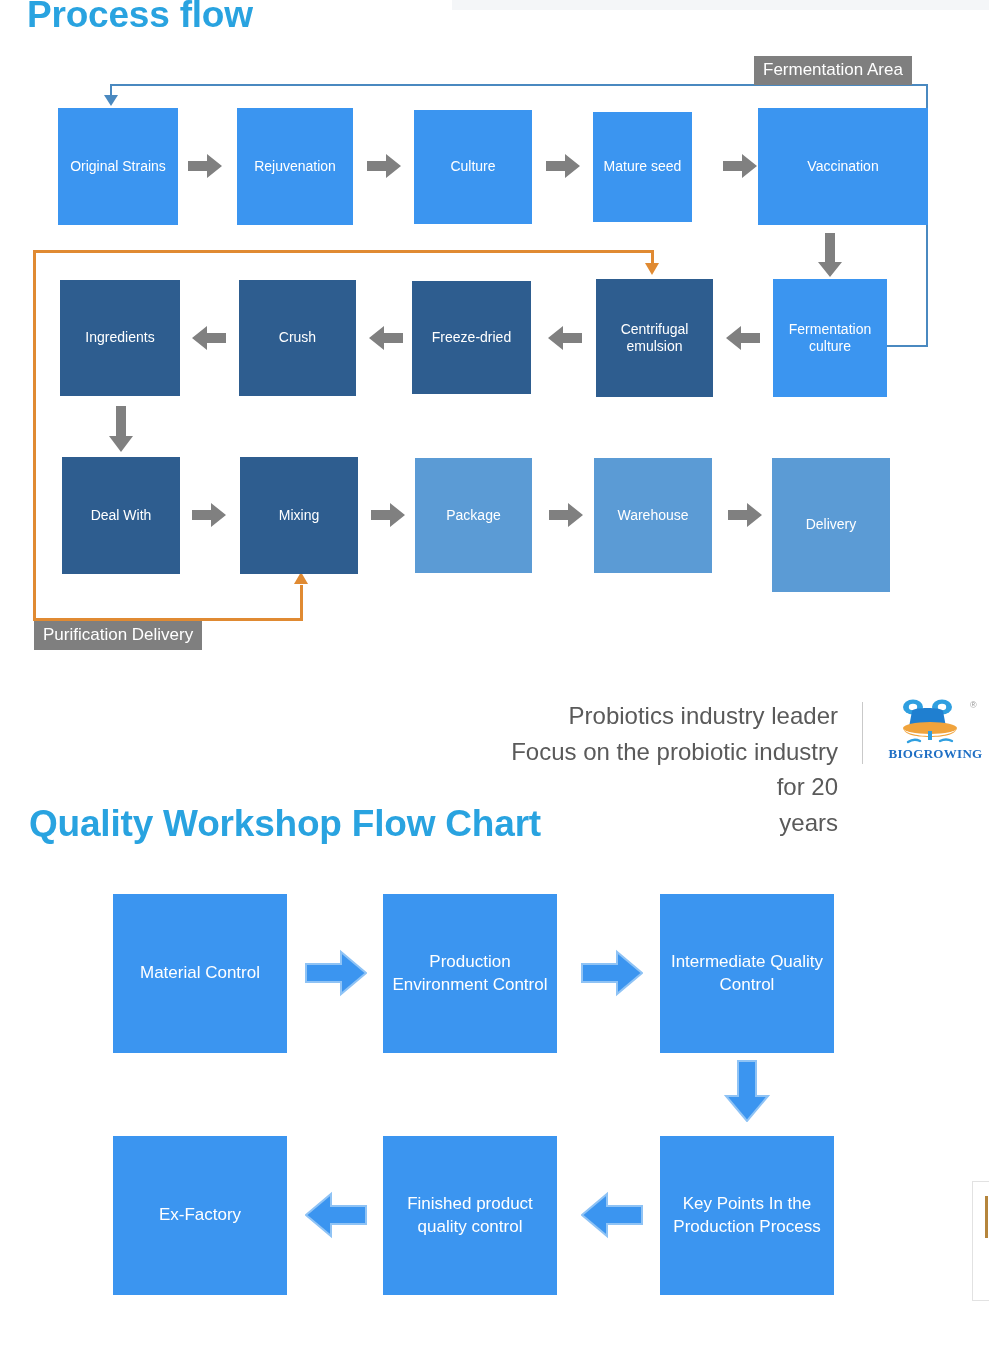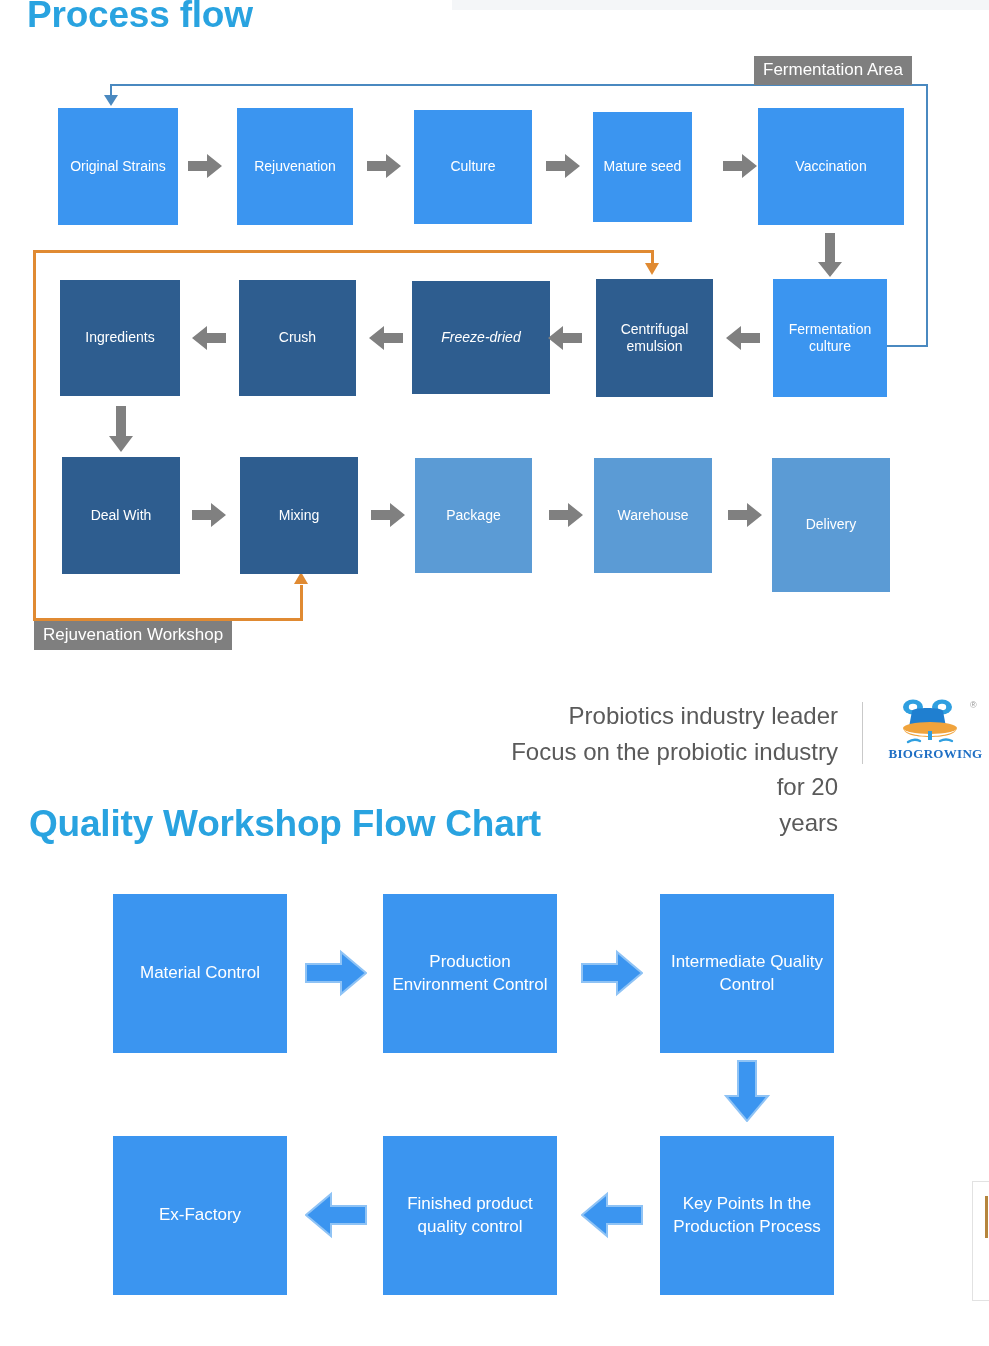--- a/index.html
+++ b/index.html
@@ -200,21 +200,21 @@
   <svg viewBox="0 0 34 26">
       <path d="M0 8 H19 V1 L34 13 L19 25 V18 H0 Z" fill="#808080"></path>
     </svg>
 </div>
 <div class="fbox bright" style="left:593px; top:112px; width:99px; height:110px;">Mature seed</div>
 <div class="garrow" style="left:723px; top:153px;">
   <svg viewBox="0 0 34 26">
       <path d="M0 8 H19 V1 L34 13 L19 25 V18 H0 Z" fill="#808080"></path>
     </svg>
 </div>
-<div class="fbox bright" style="left:758px; top:108px; width:146px; height:117px;">Vaccination</div>
+<div class="fbox bright" style="left:758px; top:108px; width:170px; height:117px;">Vaccination</div>
 
 <div class="garrow" style="left:817px; top:233px; width:26px; height:44px;">
   <svg viewBox="0 0 26 44">
       <path d="M8 0 H18 V29 H25 L13 44 L1 29 H8 Z" fill="#808080"></path>
     </svg>
 </div>
 
 <div class="line orange" style="left:33px; top:250px; width:620px; height:3px;"></div>
 <div class="line orange" style="left:33px; top:250px; width:3px; height:371px;"></div>
 <div class="line orange" style="left:33px; top:618px; width:270px; height:3px;"></div>
@@ -228,21 +228,21 @@
   <svg viewBox="0 0 34 26">
       <path d="M34 8 H15 V1 L0 13 L15 25 V18 H34 Z" fill="#808080"></path>
     </svg>
 </div>
 <div class="fbox dark" style="left:239px; top:280px; width:117px; height:116px;">Crush</div>
 <div class="garrow" style="left:369px; top:325px;">
   <svg viewBox="0 0 34 26">
       <path d="M34 8 H15 V1 L0 13 L15 25 V18 H34 Z" fill="#808080"></path>
     </svg>
 </div>
-<div class="fbox dark" style="left:412px; top:281px; width:138px; height:113px;font-style:italic;">Freeze-dried</div>
+<div class="fbox dark" style="left:412px; top:281px; width:119px; height:113px;">Freeze-dried</div>
 <div class="garrow" style="left:548px; top:325px;">
   <svg viewBox="0 0 34 26">
       <path d="M34 8 H15 V1 L0 13 L15 25 V18 H34 Z" fill="#808080"></path>
     </svg>
 </div>
 <div class="fbox dark" style="left:596px; top:279px; width:117px; height:118px;">Centrifugal emulsion</div>
 <div class="garrow" style="left:726px; top:325px;">
   <svg viewBox="0 0 34 26">
       <path d="M34 8 H15 V1 L0 13 L15 25 V18 H34 Z" fill="#808080"></path>
     </svg>
@@ -274,21 +274,21 @@
     </svg>
 </div>
 <div class="fbox medium" style="left:594px; top:458px; width:118px; height:115px;">Warehouse</div>
 <div class="garrow" style="left:728px; top:502px;">
   <svg viewBox="0 0 34 26">
       <path d="M0 8 H19 V1 L34 13 L19 25 V18 H0 Z" fill="#808080"></path>
     </svg>
 </div>
 <div class="fbox medium" style="left:772px; top:458px; width:118px; height:134px;">Delivery</div>
 
-<div class="area-label" style="left:34px; top:621px;">Rejuvenation Workshop</div>
+<div class="area-label" style="left:34px; top:621px;">Purification Delivery</div>
 
 <div id="footer-block">
   <div id="footer-text">
     <div>Probiotics industry leader</div>
     <div>Focus on the probiotic industry for 20</div>
     <div>years</div>
   </div>
   <div id="footer-divider"></div>
   <div id="logo-wrap">
     <div id="logo-mark">

